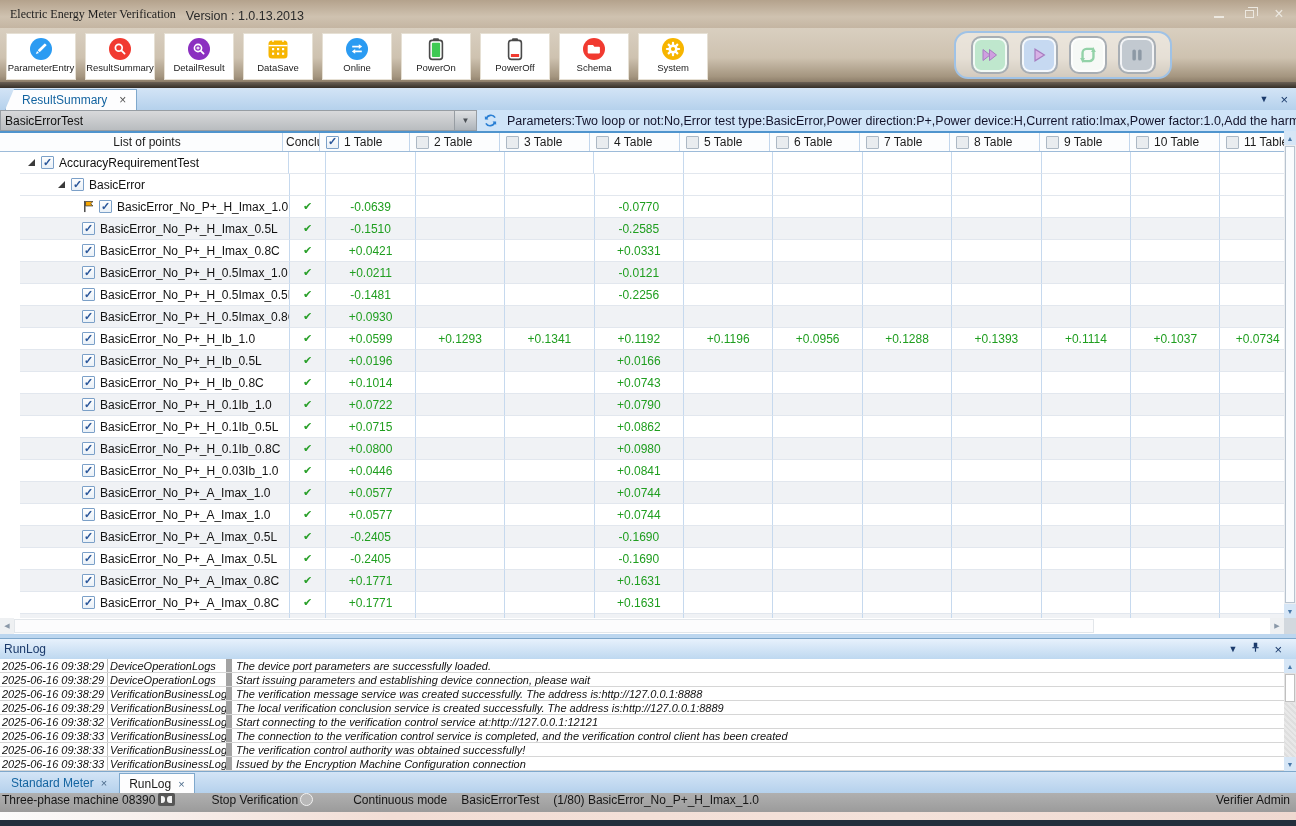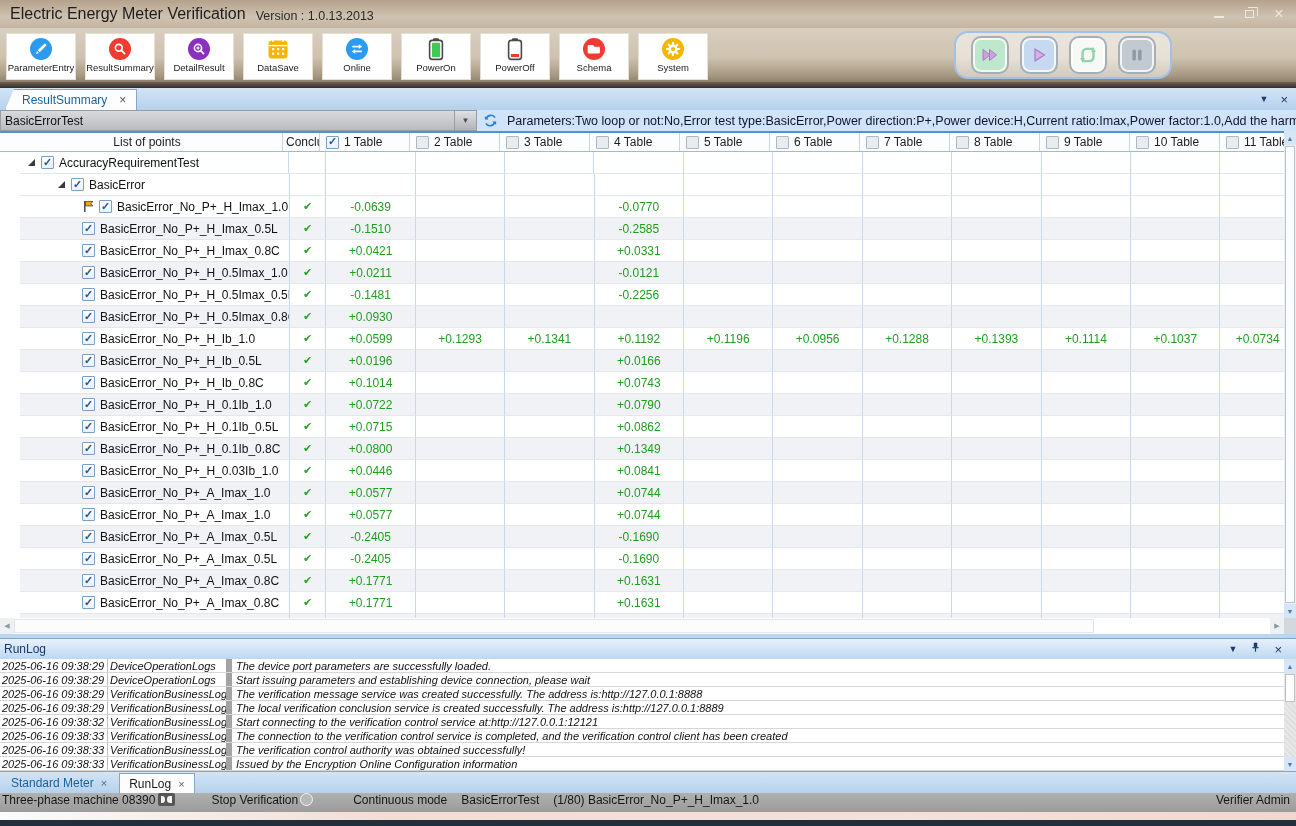--- a/index.html
+++ b/index.html
@@ -3,21 +3,21 @@
 <meta charset="utf-8">
 <style>
   * { box-sizing: border-box; margin: 0; padding: 0; }
   html,body { width:1296px; height:826px; overflow:hidden; }
   body { font-family: "Liberation Sans", sans-serif; }
   .app { width:1296px; height:826px; position:relative; overflow:hidden; background:#fff; }
 
   
   .titlebar { height:28px; background:linear-gradient(180deg,#b4a28c 0%,#cfc2b0 60%,#c4b5a2 100%);
     display:flex; align-items:center; padding-left:10px; position:relative; }
-  .title { font-size:16px; color:#1d1d1d; }
+  .title { font-size:12px; color:#1d1d1d;font-family:Liberation Serif, serif; }
   .version { font-size:12.5px; color:#2a2a2a; margin-left:10px; margin-top:3px; }
   .wincontrols { position:absolute; right:8px; top:6px; display:flex; gap:12px; align-items:center; }
   .winbtn { width:18px; height:15px; display:flex; align-items:center; justify-content:center; cursor:default; }
   .glyph-min { width:10px; height:2px; background:#ece8e0; display:inline-block; margin-top:6px; }
   .glyph-max { width:9px; height:8px; border:1.5px solid #ece8e0; position:relative; display:inline-block; }
   .glyph-max::before { content:""; position:absolute; left:2px; top:-4px; width:9px; height:8px; border:1.5px solid #ece8e0; border-left:none; border-bottom:none; }
   .glyph-close { color:#ece8e0; font-size:16px; line-height:12px; }
 
   .toolbar { height:54px; background:linear-gradient(180deg,#d9cfc0 0%,#cec2b0 55%,#a4957f 90%,#8d7e6a 100%);
     display:flex; align-items:center; position:relative; }
@@ -643,21 +643,21 @@
           <div class="cell c-list" style="padding-left: 62px;">
             <span class="cb checked"></span>
             <span class="node-label">BasicError_No_P+_H_0.1Ib_0.8C</span>
           </div>
           <div class="cell c-concl">
             <span class="conclmark">✔</span>
           </div>
           <div class="cell c-val">+0.0800</div>
           <div class="cell c-val"></div>
           <div class="cell c-val"></div>
-          <div class="cell c-val">+0.1349</div>
+          <div class="cell c-val">+0.0980</div>
           <div class="cell c-val"></div>
           <div class="cell c-val"></div>
           <div class="cell c-val"></div>
           <div class="cell c-val"></div>
           <div class="cell c-val"></div>
           <div class="cell c-val"></div>
           <div class="cell c-val last"></div>
         </div>
         <div class="row">
           <div class="cell c-list" style="padding-left: 62px;">
@@ -883,21 +883,21 @@
           <div class="log-msg">The connection to the verification control service is completed, and the verification control client has been created</div>
         </div>
         <div class="logrow">
           <div class="log-time">2025-06-16 09:38:33</div>
           <div class="log-cat">VerificationBusinessLog</div>
           <div class="log-msg">The verification control authority was obtained successfully!</div>
         </div>
         <div class="logrow">
           <div class="log-time">2025-06-16 09:38:33</div>
           <div class="log-cat">VerificationBusinessLog</div>
-          <div class="log-msg">Issued by the Encryption Online Configuration information</div>
+          <div class="log-msg">Issued by the Encryption Machine Configuration connection</div>
         </div>
       </div>
     <div class="vscroll2">
       <span class="sq">▲</span>
       <div class="vthumb2"></div>
       <div class="vfill"></div>
       <span class="sq">▼</span>
     </div>
   </div>
 

